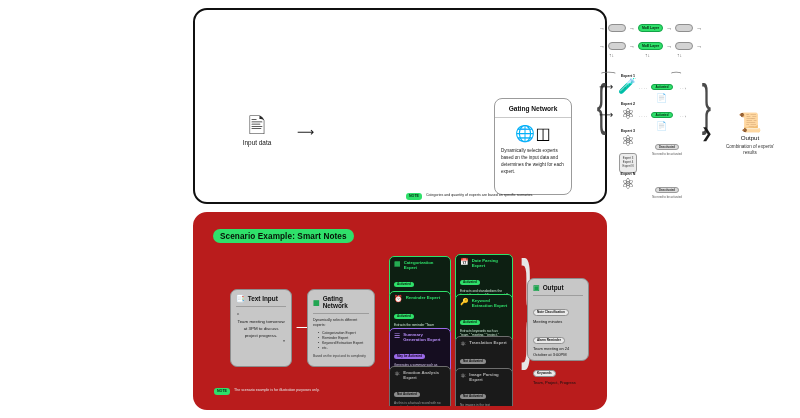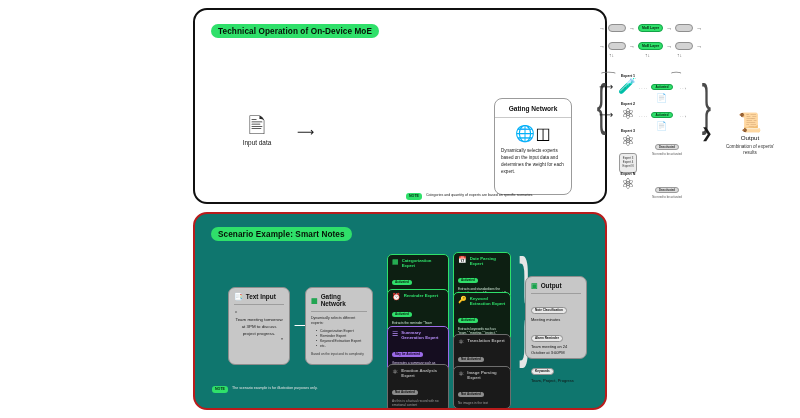--- a/index.html
+++ b/index.html
@@ -113,22 +113,22 @@
   }
   .note .txt { font-size: 3.6px; line-height: 1.45; }
   .n1 { left: 211px; top: 183px; }
   .n1 .txt { color: #222; }
 
   
   .panel2 {
     position: absolute;
     left: 193px; top: 212px;
     width: 414px; height: 198px;
-    background: #0f766e;
-    border: 2px solid #b91c1c;
+    background: #b91c1c;
+    border: 4px solid #b91c1c;
     border-radius: 14px;
     overflow: hidden;
   }
   .p2-title {
     left: 16px; top: 13px;
     height: 14px; padding: 0 7px;
     font-size: 8.2px;
   }
 
   .card {
@@ -198,21 +198,20 @@
   .warrow { position: absolute; color: #fff; font-size: 11px; line-height: 1; }
   .bigbrace { position: absolute; color: #e6e6e6; font-weight: 100; }
 </style>
 </head>
 <body>
 
 <div id="root">
 
   <div class="panel1">
 
-    <div class="chip-title p1-title">Technical Operation of On-Device MoE</div>
 
     <div class="p1-input">
       <div class="gl">🖹</div>
       <div class="cap">Input data</div>
     </div>
     <div class="arrow-sm" style="left:102px; top:116px;">⟶</div>
 
     <div class="p1-gate">
       <div class="hd">Gating Network</div>
       <div class="ic">🌐◫</div>

